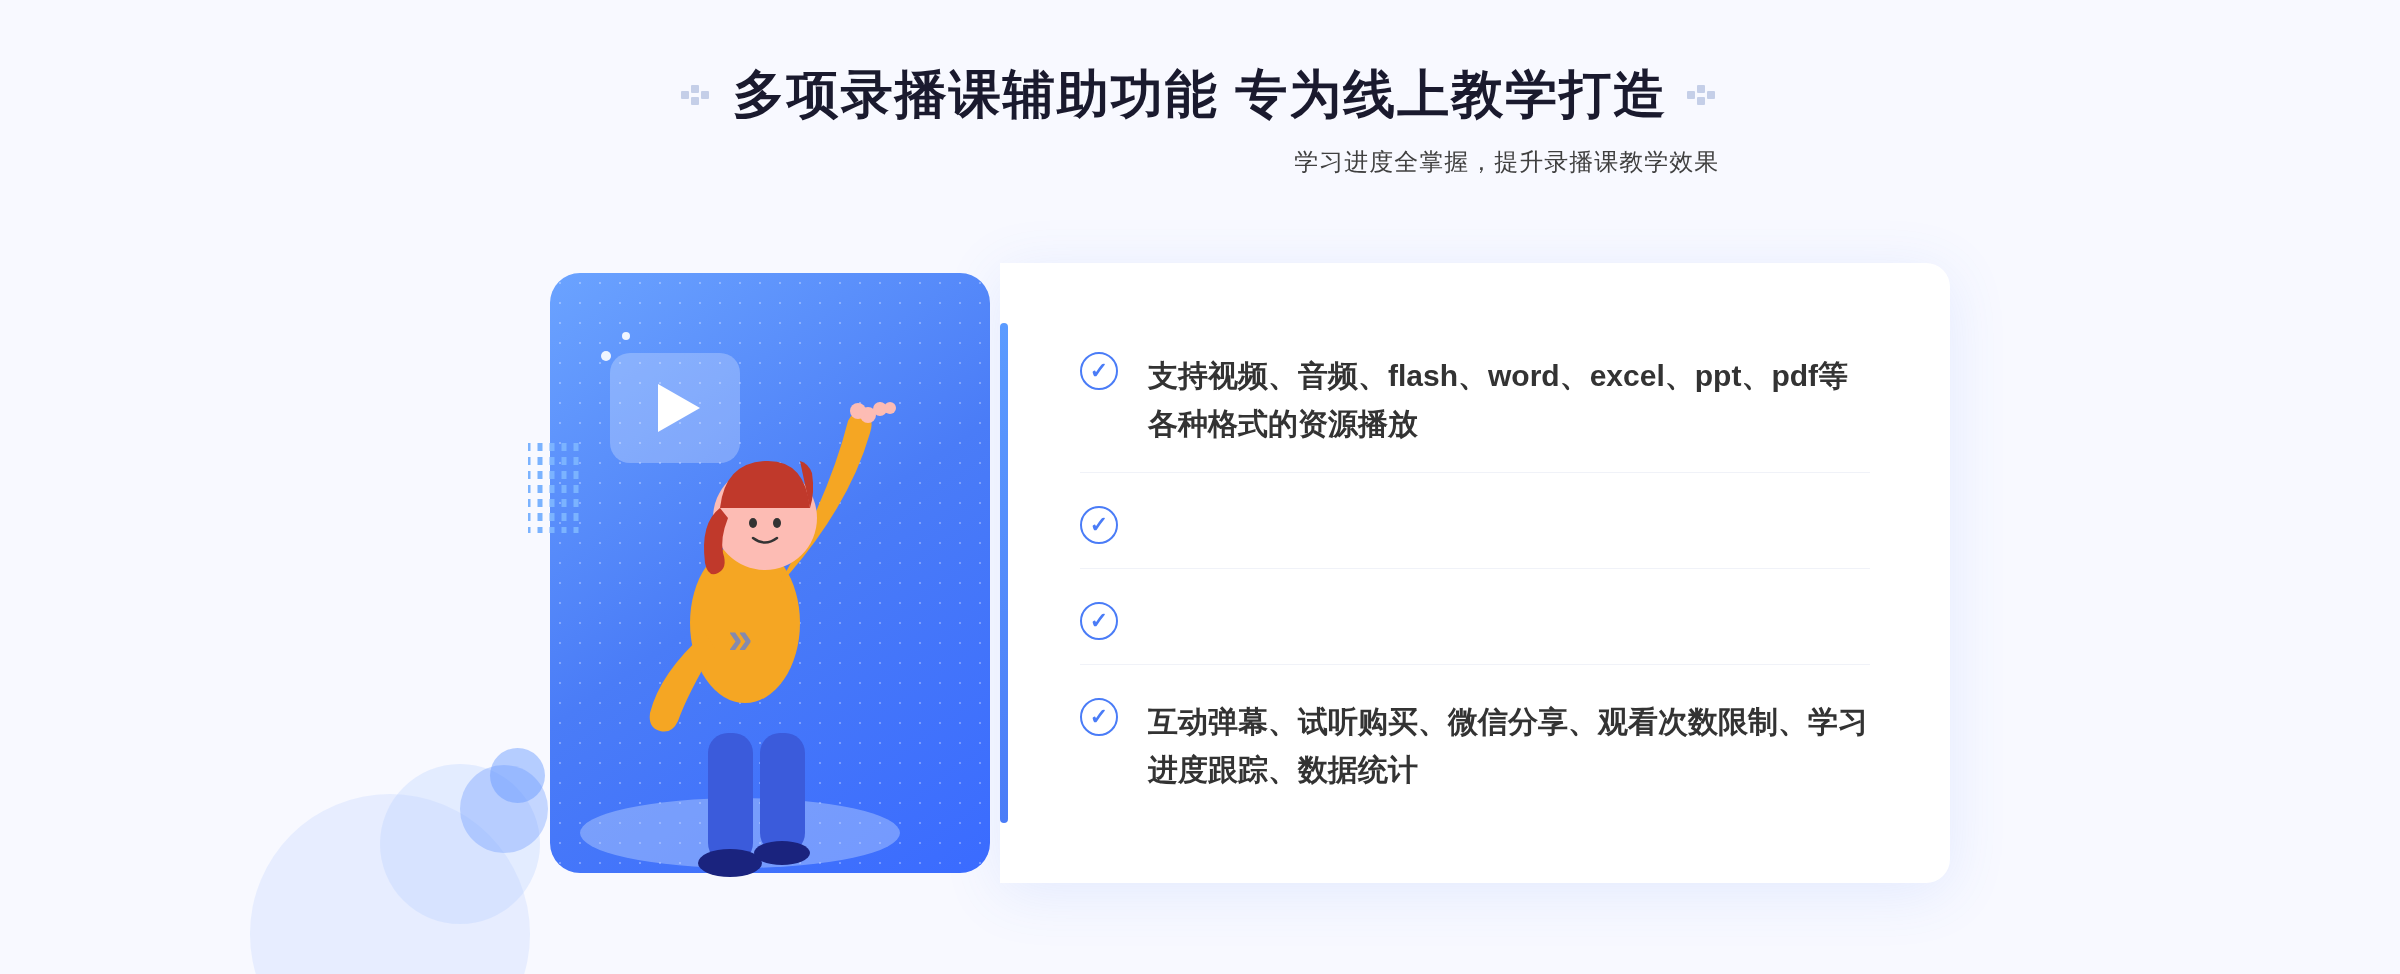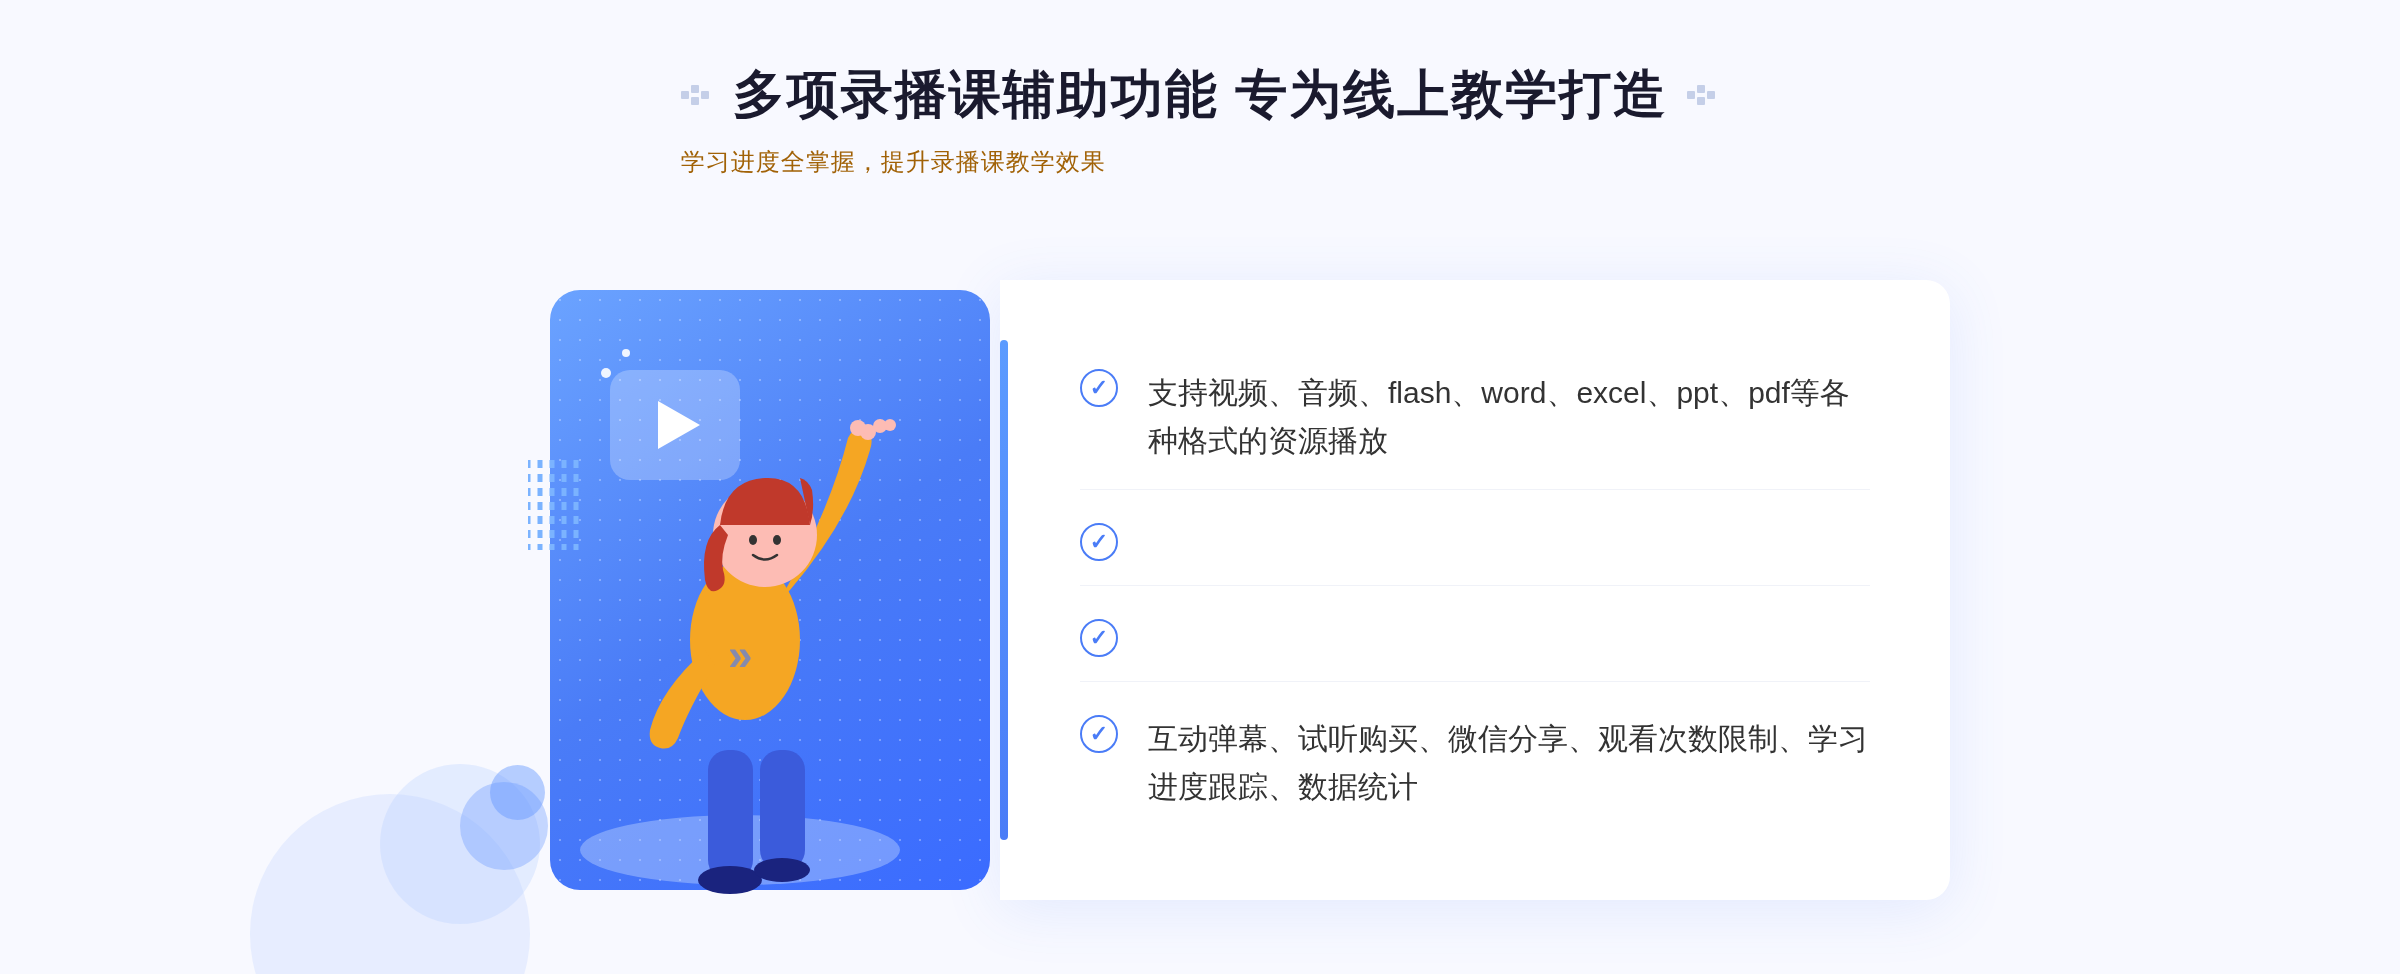--- a/index.html
+++ b/index.html
@@ -23,22 +23,22 @@
       background: #f8f9ff;
       position: relative;
       display: flex;
       flex-direction: column;
       align-items: center;
       padding-top: 60px;
     }
 
     
     .header-section {
-      text-align: left;
-      margin-bottom: 72px;
+      text-align: right;
+      margin-bottom: 55px;
       position: relative;
       z-index: 2;
     }
 
     .header-title-row {
       display: flex;
       align-items: center;
       justify-content: center;
       gap: 20px;
       margin-bottom: 16px;
@@ -52,21 +52,21 @@
 
     .main-title {
       font-size: 52px;
       font-weight: 700;
       color: #1a1a2e;
       letter-spacing: 2px;
     }
 
     .sub-title {
       font-size: 24px;
-      color: #a16207;
+      color: #404040;
       font-weight: 400;
       letter-spacing: 1px;
     }
 
     
     .content-area {
       display: flex;
       align-items: center;
       justify-content: center;
       width: 1600px;
@@ -196,21 +196,21 @@
       color: #4a7cf7;
       font-size: 22px;
       font-weight: 600;
       line-height: 1;
     }
 
     .feature-text {
       font-size: 30px;
       color: #333;
       line-height: 1.6;
-      font-weight: 400;
+      font-weight: 700;
     }
 
     
     .bg-circle-large {
       position: absolute;
       bottom: -100px;
       left: 250px;
       width: 280px;
       height: 280px;
       background: rgba(180, 205, 255, 0.25);

